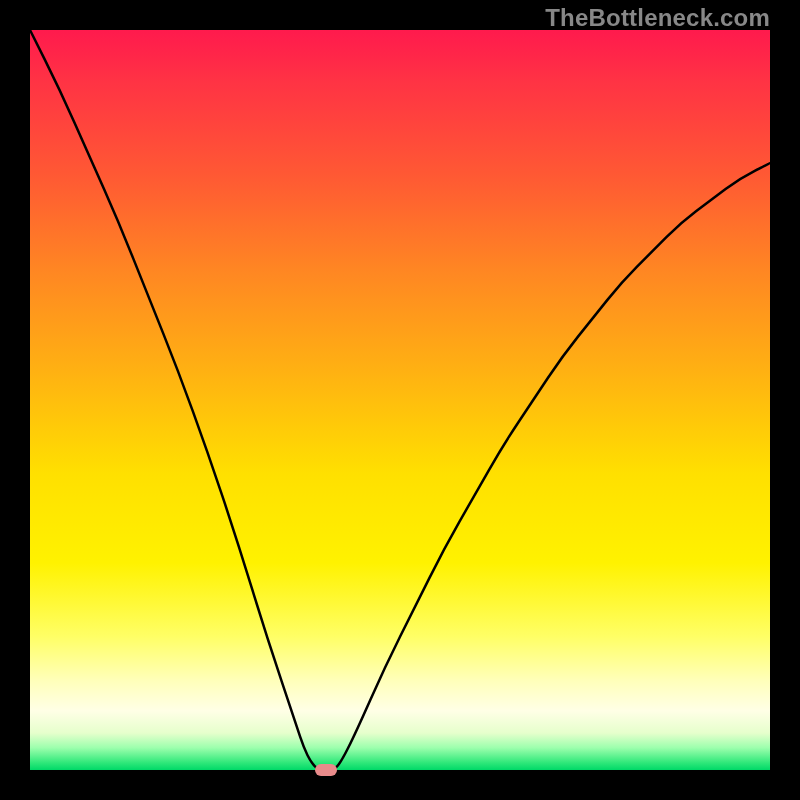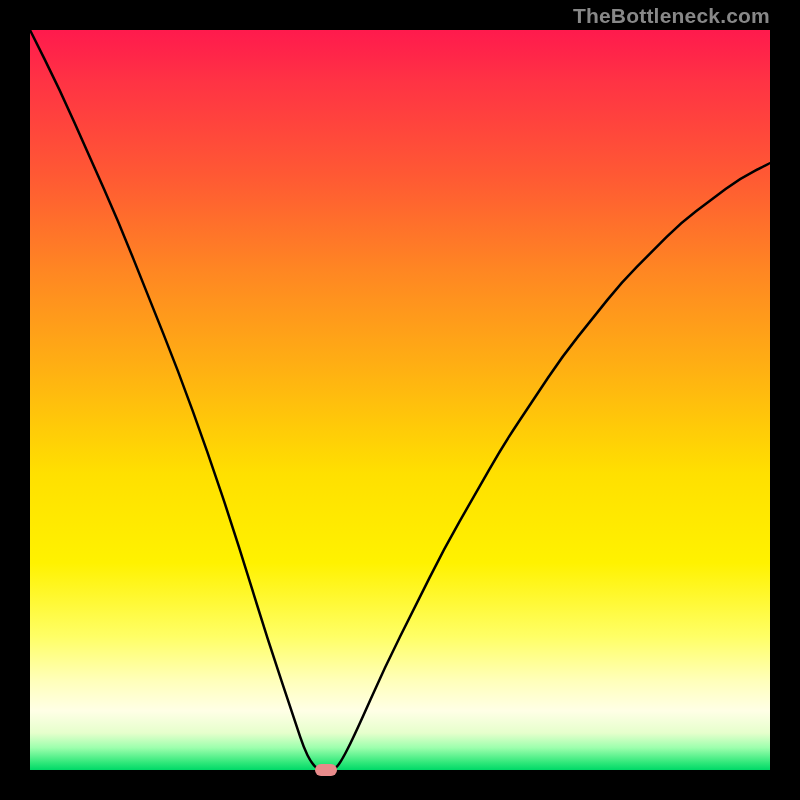--- a/index.html
+++ b/index.html
@@ -30,21 +30,21 @@
       #e6ffcc 95%,
       #9cffad 97%,
       #30e87a 99%,
       #00d968 100%);
   }
   .watermark {
     position: absolute;
     top: 4px;
     right: 30px;
     font-family: Arial, Helvetica, sans-serif;
-    font-size: 21px;
+    font-size: 24px;
     font-weight: bold;
     color: #888888;
     letter-spacing: 0.2px;
     z-index: 5;
   }
   svg.curve {
     position: absolute;
     left: 0; top: 0;
     width: 740px;
     height: 740px;

